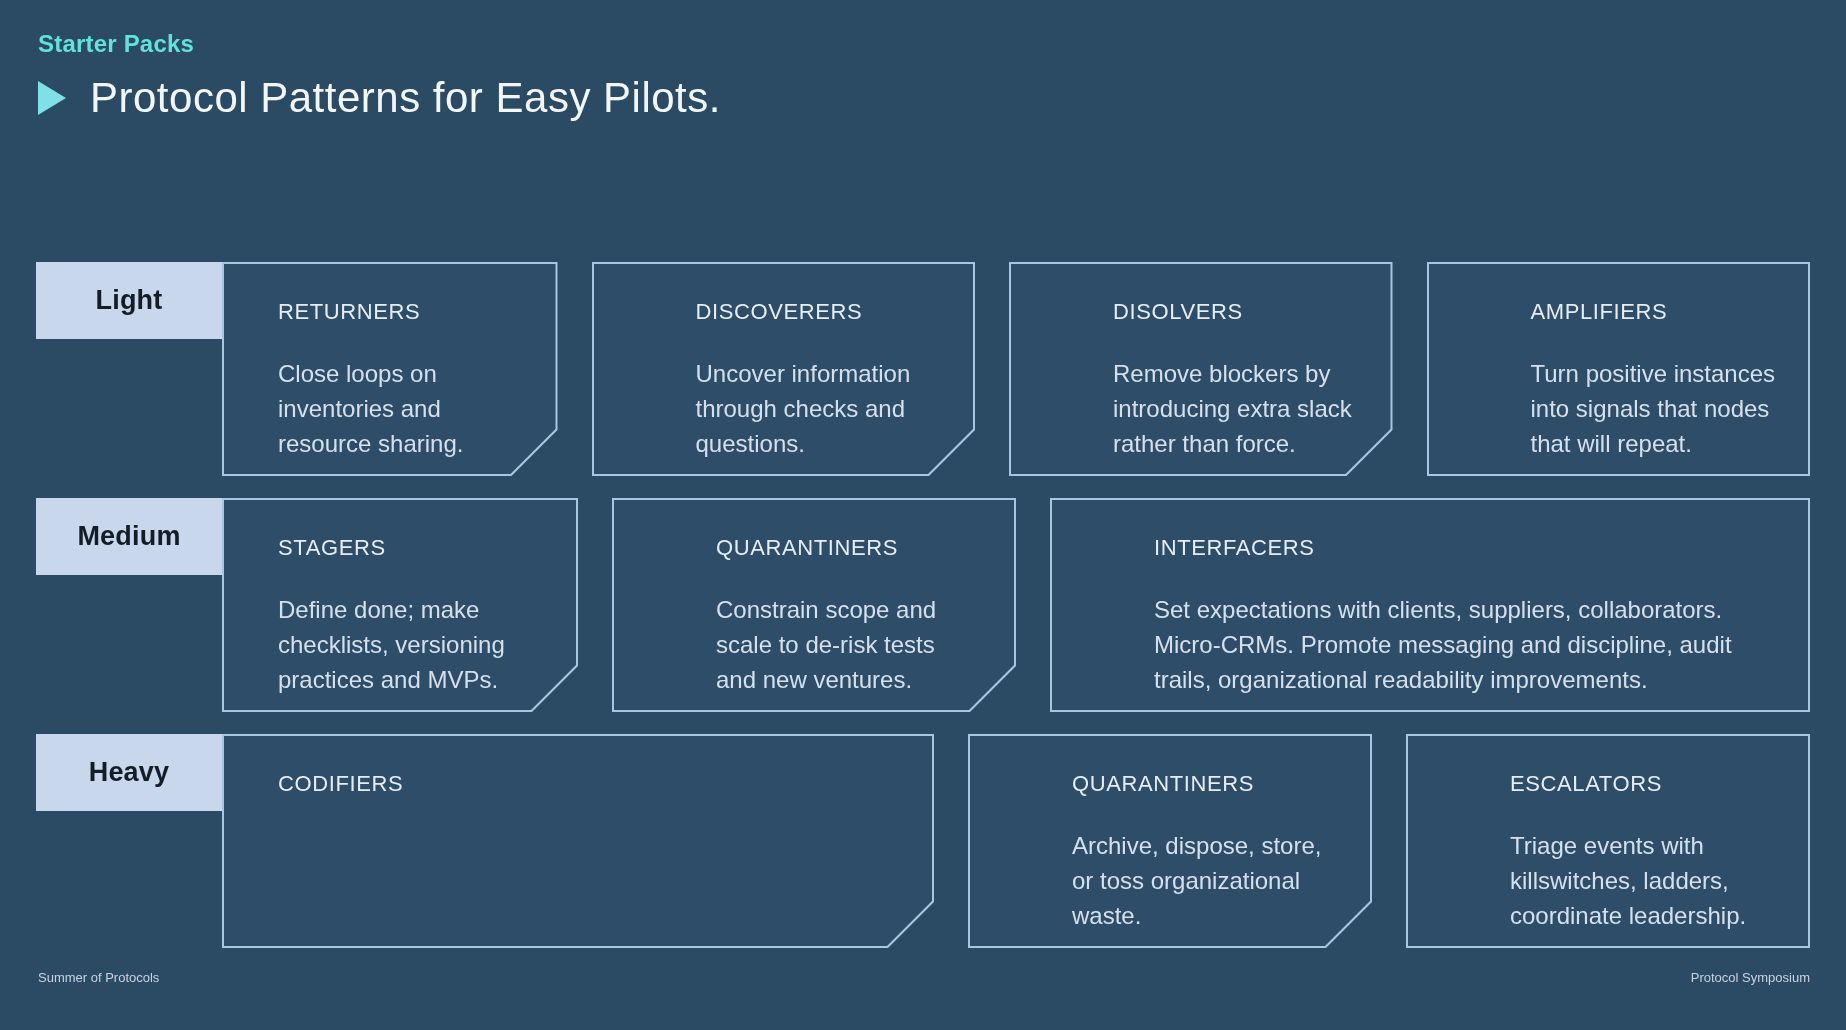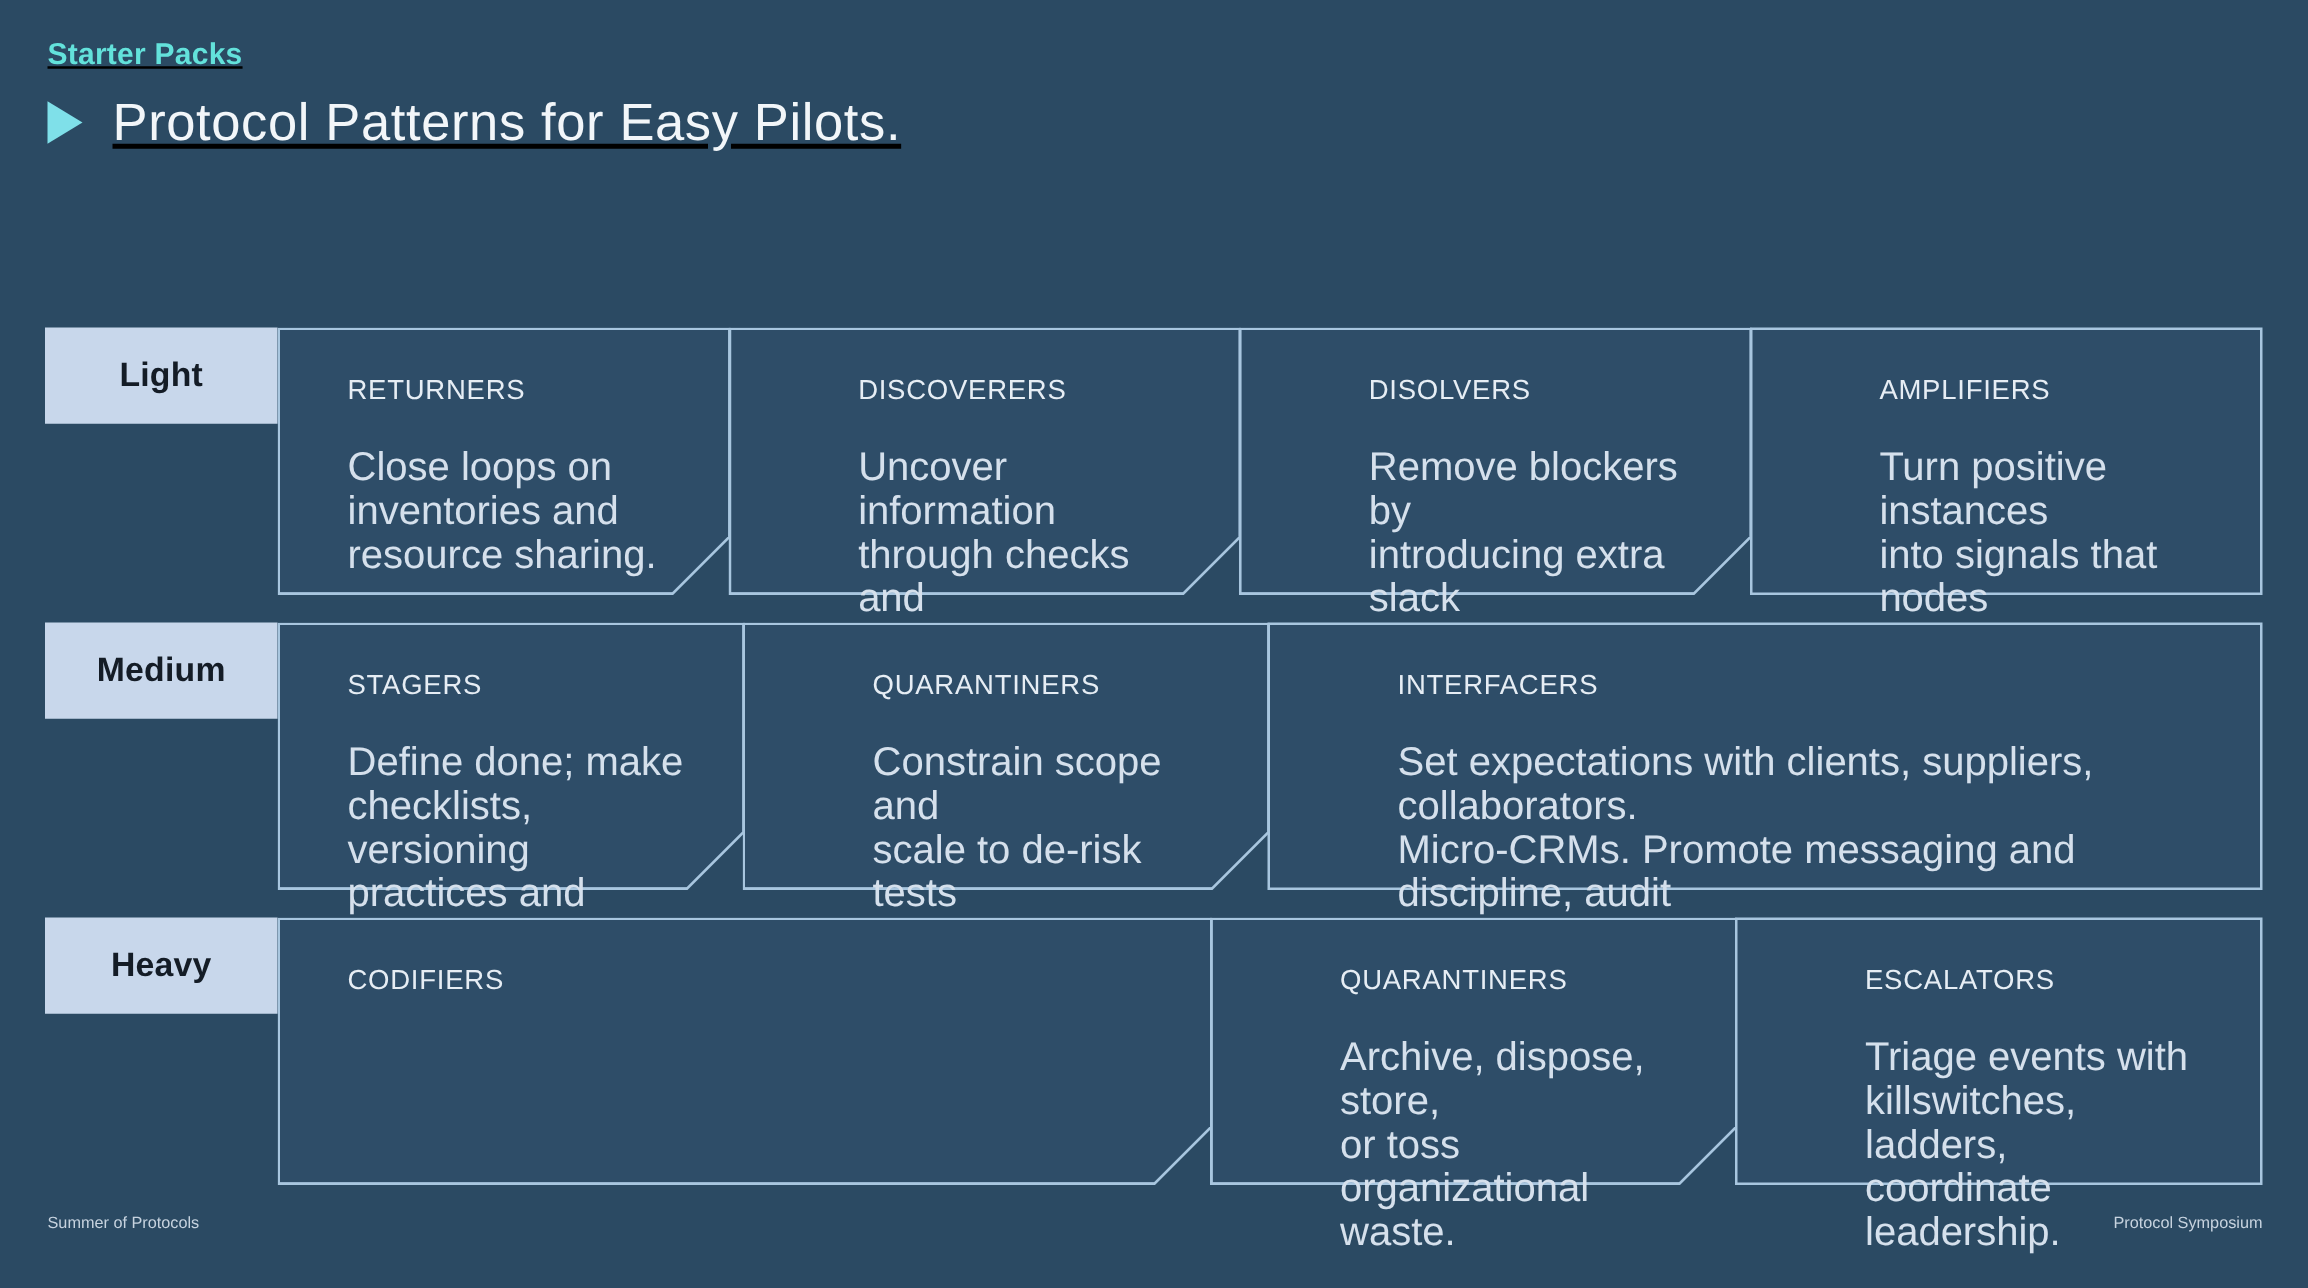--- a/index.html
+++ b/index.html
@@ -5,21 +5,21 @@
   * { box-sizing: border-box; margin: 0; padding: 0; }
   html, body { width: 1846px; height: 1030px; }
   body {
     background: #2B4A63;
     font-family: "Liberation Sans", sans-serif;
     position: relative;
     overflow: hidden;
   }
 
   
-  .header { position: absolute; left: 38px; top: 30px; text-decoration: underline; }
+  .header { position: absolute; left: 38px; top: 30px; }
   .eyebrow {
     color: #63E2DB;
     font-size: 24px;
     font-weight: 700;
     letter-spacing: 0.2px;
   }
   .title-row {
     margin-top: 16px;
     display: flex;
     align-items: center;
@@ -45,21 +45,21 @@
   .row-label {
     width: 186px; height: 77px;
     flex: 0 0 186px;
     background: #C8D7EB;
     display: flex; align-items: center; justify-content: center;
     color: #141C26;
     font-size: 27px;
     font-weight: 700;
     letter-spacing: 0.2px;
   }
-  .cards { flex: 1; display: flex; height: 100%; }
+  .cards { flex: 1; display: flex; height: 100%; gap: 36px; }
   .card { position: relative; flex: 1; height: 100%; }
   .card.span2 { flex: 2; }
   .card + .card { margin-left: -2px; padding-left: 48px; }
   .shape { position: absolute; inset: 0; background: #A8C6DF; }
   .shape-inner { position: absolute; inset: 2px; background: #2E4D68; }
   .card.notched .shape {
     clip-path: polygon(0 0, 100% 0, 100% calc(100% - 46px), calc(100% - 46px) 100%, 0 100%);
   }
   .card.notched .shape-inner {
     clip-path: polygon(0 0, 100% 0, 100% calc(100% - 45px), calc(100% - 45px) 100%, 0 100%);
@@ -67,21 +67,21 @@
   .content { position: relative; padding: 37px 30px 0 56px; }
   .card-title {
     color: #E6EDF4;
     font-size: 22px;
     font-weight: 400;
     letter-spacing: 0.6px;
     margin-bottom: 31px;
   }
   .card-desc {
     color: #D5E0EC;
-    font-size: 32px;
+    font-size: 24px;
     line-height: 35px;
     white-space: pre-line;
   }
 
   
   .footer {
     position: absolute; left: 38px; right: 36px; top: 970px;
     display: flex; justify-content: space-between; align-items: baseline;
     color: #C7D3DF; font-size: 13px;
   }

